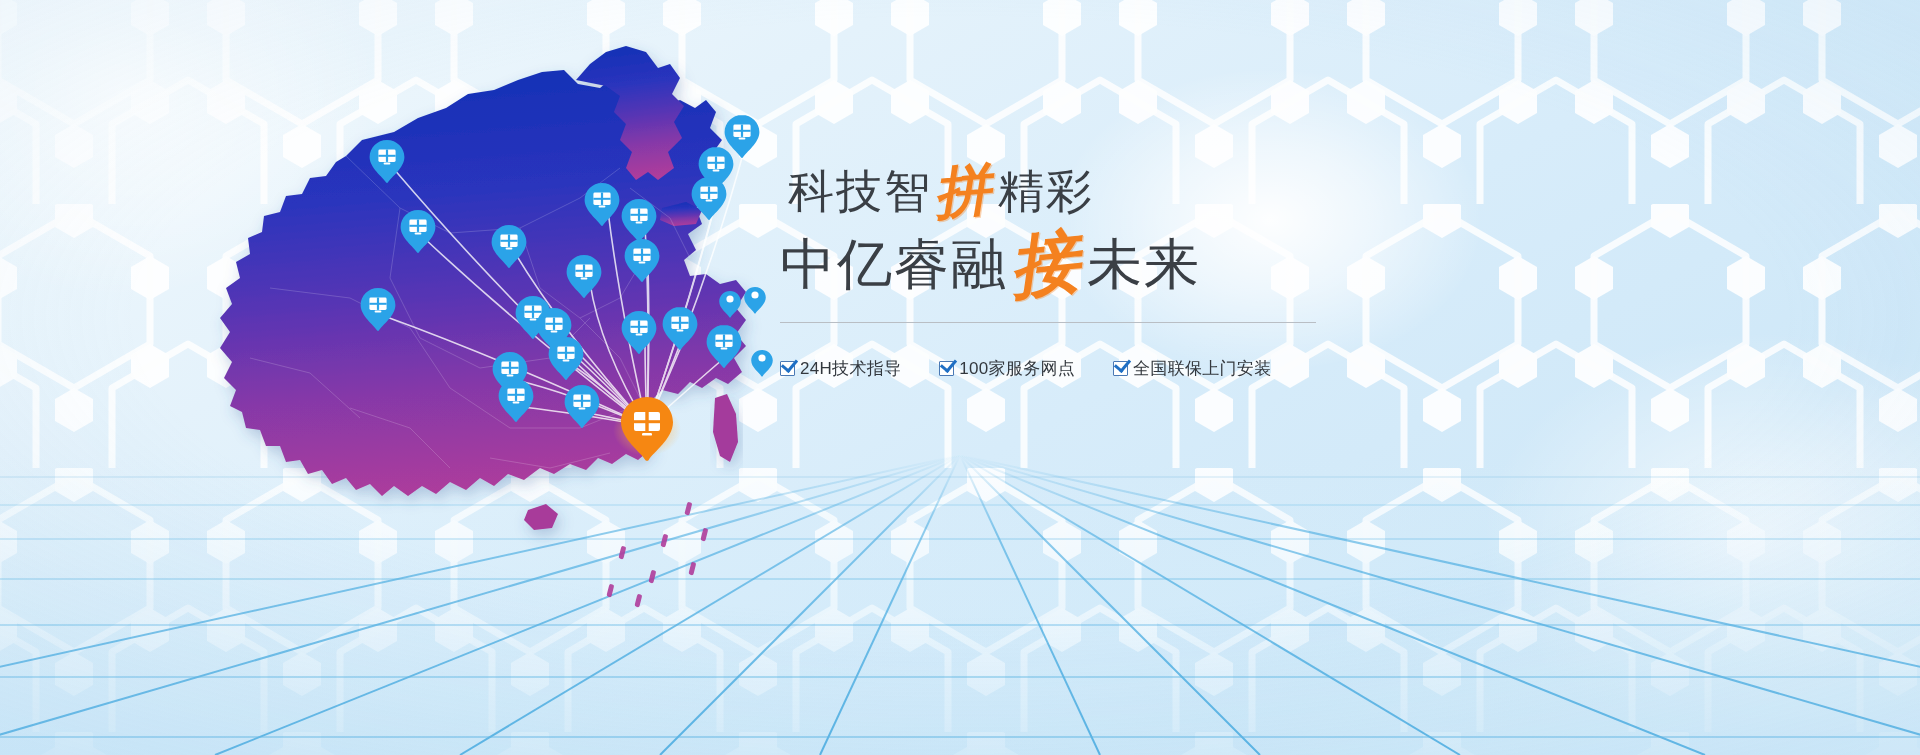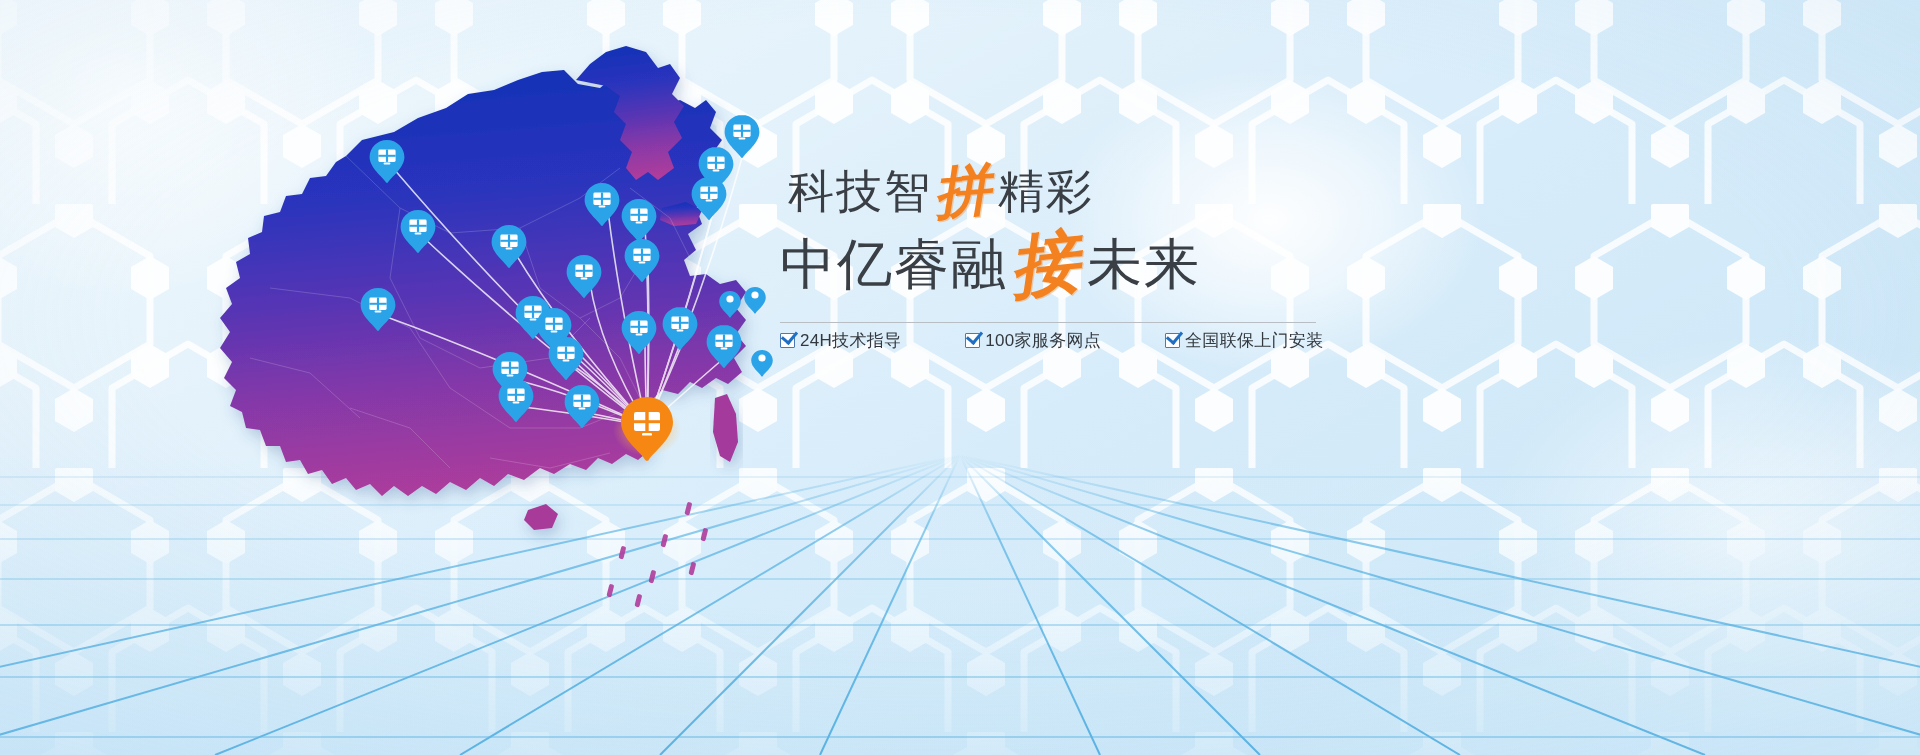--- a/index.html
+++ b/index.html
@@ -34,21 +34,21 @@
   .headline{color:#3a3f45;letter-spacing:2px;white-space:nowrap;line-height:1;}
   .hl1{font-size:46px;padding-left:8px;}
   .hl2{font-size:55px;margin-top:22px;}
   .hl-normal{font-family:Liberation Serif, serif;font-weight:400;}
   .hl-accent{color:#f4811f;font-family:"Liberation Serif","DejaVu Serif",serif;
     font-weight:700;font-style:italic;display:inline-block;
     transform:rotate(-5deg) scale(1.22);margin:0 11px 0 7px;
     text-shadow:1px 1px 0 rgba(244,129,31,.35);}
   .hl2 .hl-accent{transform:rotate(-6deg) scale(1.25);margin:0 13px 0 9px;}
   #divider{margin-top:30px;width:536px;height:1px;background:#b9bec4;}
-  #features{margin-top:6px;display:flex;align-items:center;gap:64px;}
+  #features{margin-top:34px;display:flex;align-items:center;gap:38px;}
   .feat{display:flex;align-items:center;gap:5px;white-space:nowrap;}
   .feat-label{font-size:17px;color:#33383e;letter-spacing:.3px;}
   .check-box{width:13px;height:13px;flex:0 0 13px;position:relative;
     border:1px solid #4a79b5;background:#ffffff;border-radius:1px;}
   .check-box:after{content:"";position:absolute;left:1px;top:-3px;width:12px;height:7px;
     border-left:3px solid #1f6fc4;border-bottom:3px solid #1f6fc4;
     transform:rotate(-50deg);}
 </style>
 </head>
 <body>

